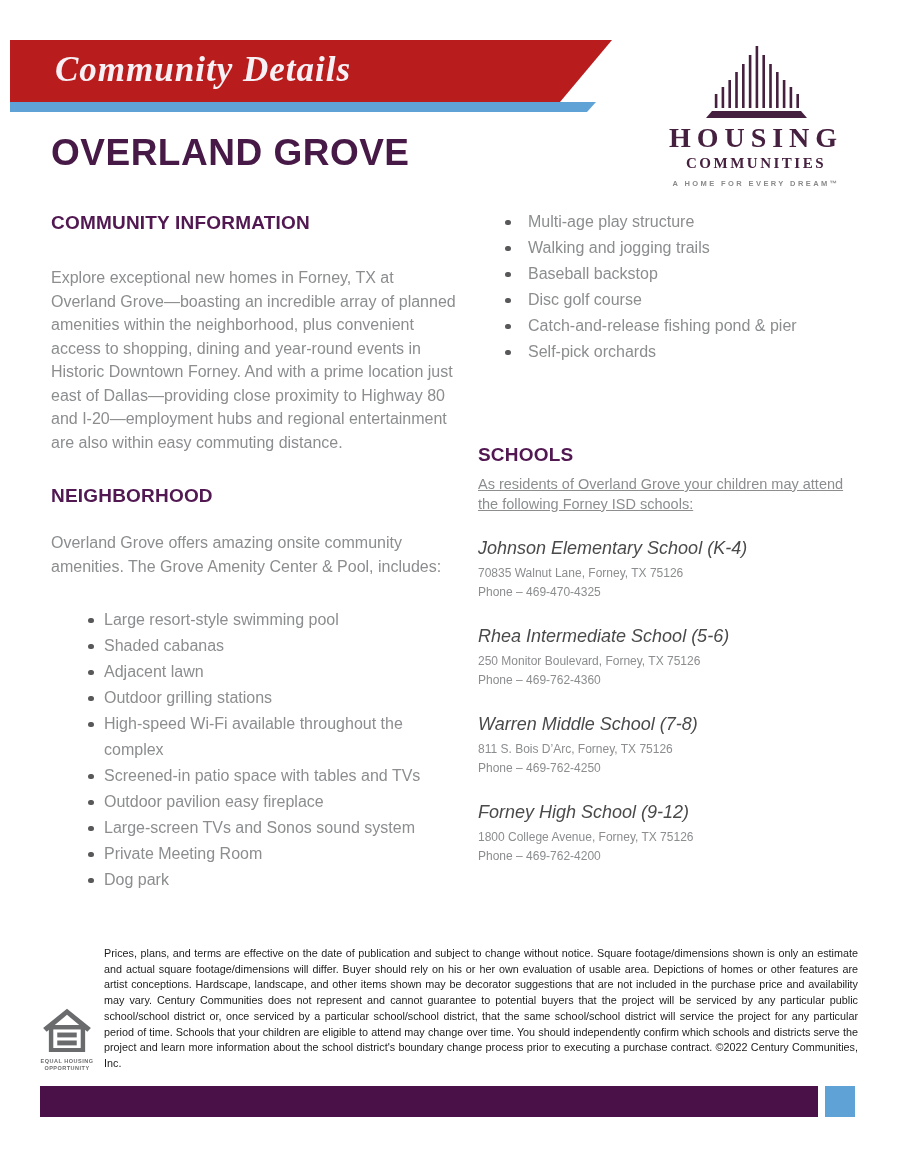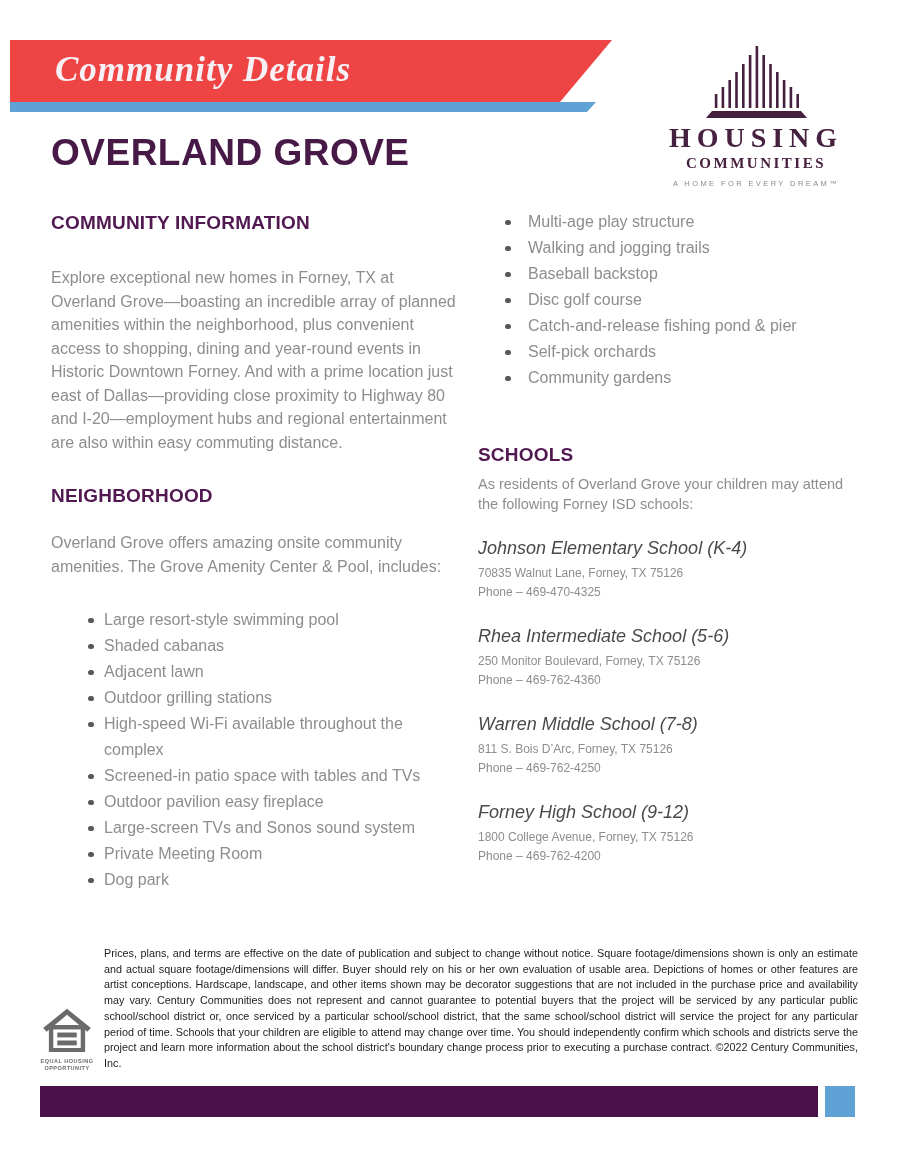--- a/index.html
+++ b/index.html
@@ -6,21 +6,21 @@
   html,body { background:#ffffff; }
   .page {
     position:relative; width:900px; height:1166px; margin:0 auto;
     background:#ffffff; overflow:hidden;
     font-family:"Liberation Sans", sans-serif;
   }
 
   
   .banner {
     position:absolute; left:10px; top:40px; width:602px; height:62px;
-    background:#ef4444;
+    background:#b91c1c;
     clip-path:polygon(0 0, 100% 0, calc(100% - 52px) 100%, 0 100%);
   }
   .banner-title {
     position:absolute; left:45px; top:0; height:62px; line-height:60px;
     font-family:"Liberation Serif", serif; font-style:italic; font-weight:600;
     font-size:35px; color:#f7f1f6; letter-spacing:1px;
   }
   .banner-underline {
     position:absolute; left:10px; top:102px; width:586px; height:10px;
     background:#5FA3D6;
@@ -32,21 +32,21 @@
   .logo-tower { display:block; margin:0 auto; }
   .logo-name {
     font-family:"Liberation Serif", serif; font-weight:700; font-size:28px;
     color:#46203F; letter-spacing:6px; margin-top:2px; white-space:nowrap;
   }
   .logo-sub {
     font-family:"Liberation Serif", serif; font-weight:700; font-size:15px;
     color:#46203F; letter-spacing:2.5px; margin-top:1px; white-space:nowrap;
   }
   .logo-tagline {
-    font-size:7.5px; font-weight:400; color:#8a8a8d; letter-spacing:2.4px;
+    font-size:7.5px; font-weight:700; color:#8a8a8d; letter-spacing:2.4px;
     margin-top:7px; white-space:nowrap;
   }
 
   
   .page-title {
     position:absolute; left:51px; top:132px;
     font-size:37px; font-weight:700; letter-spacing:0.5px; color:#471946;
   }
 
   
@@ -67,21 +67,21 @@
     background:#58585a; top:10.5px;
   }
   .left-bullets { left:51px; top:607px; width:400px; }
   .left-bullets li { padding-left:53px; }
   .left-bullets li::before { left:37px; }
   .right-bullets { left:478px; top:209px; width:400px; }
   .right-bullets li { padding-left:50px; }
   .right-bullets li::before { left:27px; }
 
   
-  .schools-intro { position:absolute; left:478px; top:475px; width:384px; font-size:14.5px; line-height:19.5px; color:#8b8d8f; }
+  .schools-intro { position:absolute; left:478px; top:475px; width:384px; font-size:14.5px; line-height:19.5px; color:#8b8d8f;text-decoration:underline; }
   .schools-list { position:absolute; left:478px; top:538px; width:392px; }
   .school { margin-bottom:25px; }
   .school-name { font-size:18px; color:#4a4a4c; margin-bottom:5px;font-style:italic; }
   .school-address, .school-phone { font-size:12px; line-height:18.5px; color:#8b8d8f; }
 
   
   .disclaimer {
     position:absolute; left:104px; top:946px; width:754px;
     font-size:10.8px; line-height:15.7px; font-weight:400; color:#1d1d1d;
     text-align:justify;
@@ -165,21 +165,20 @@
       <li>Walking and jogging trails</li>
 
       <li>Baseball backstop</li>
 
       <li>Disc golf course</li>
 
       <li>Catch-and-release fishing pond &amp; pier</li>
 
       <li>Self-pick orchards</li>
 
-      <li>Community gardens</li>
     </ul>
 
   <div class="section-heading h-schools">SCHOOLS</div>
   <div class="schools-intro">As residents of Overland Grove your children may attend the following Forney ISD schools:</div>
 
   <div class="schools-list">
 
       <div class="school">
         <div class="school-name">Johnson Elementary School (K-4)</div>
         <div class="school-address">70835 Walnut Lane, Forney, TX 75126</div>

